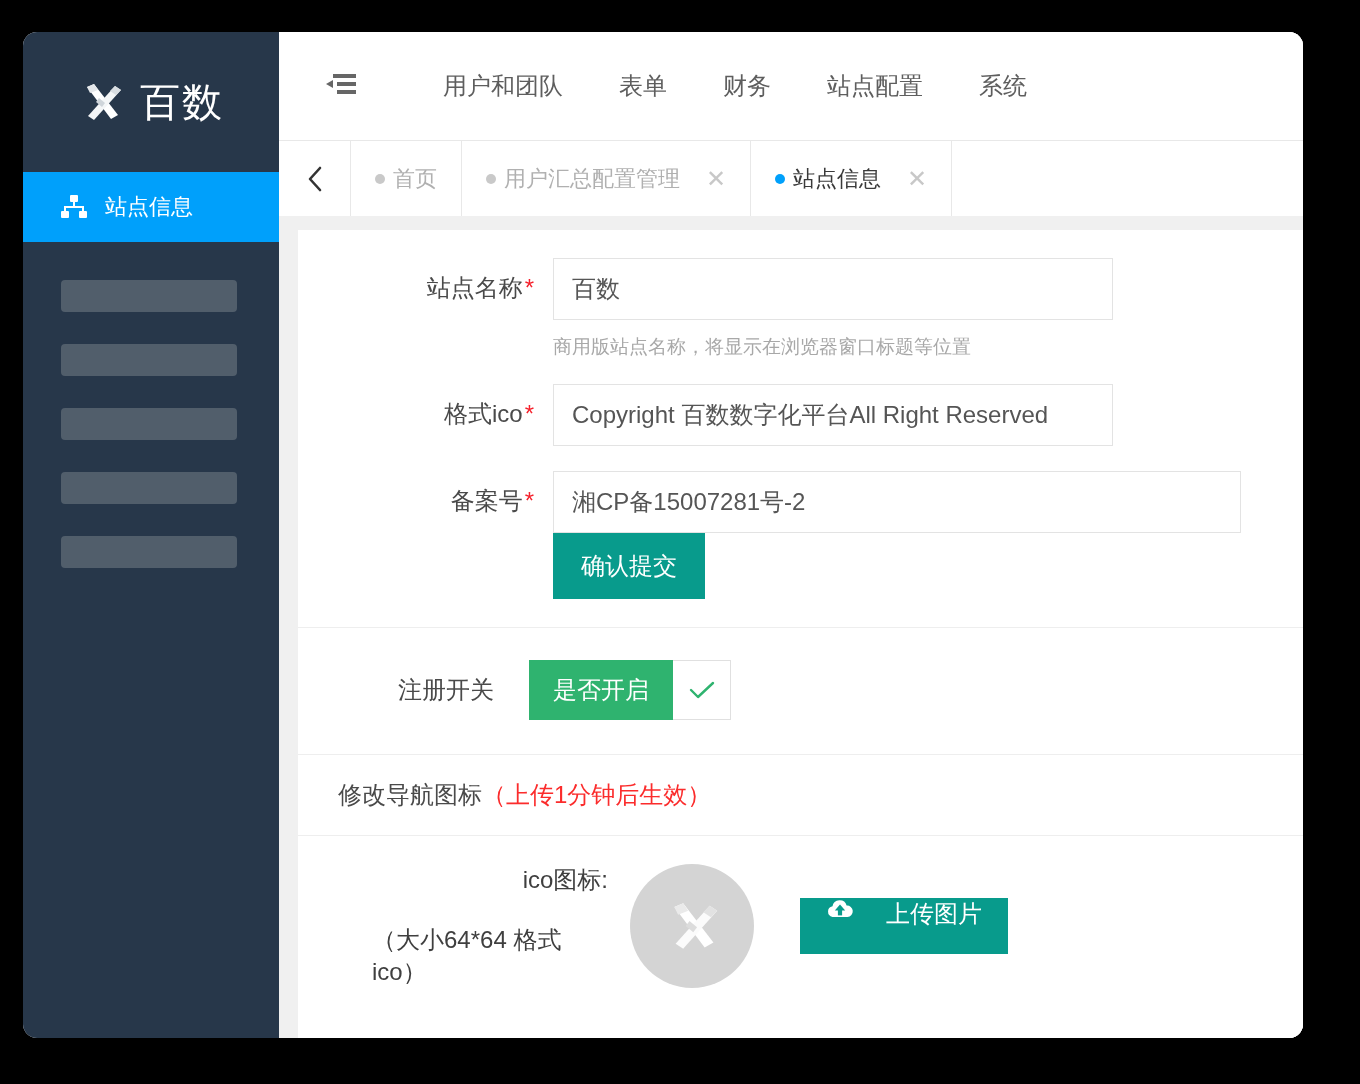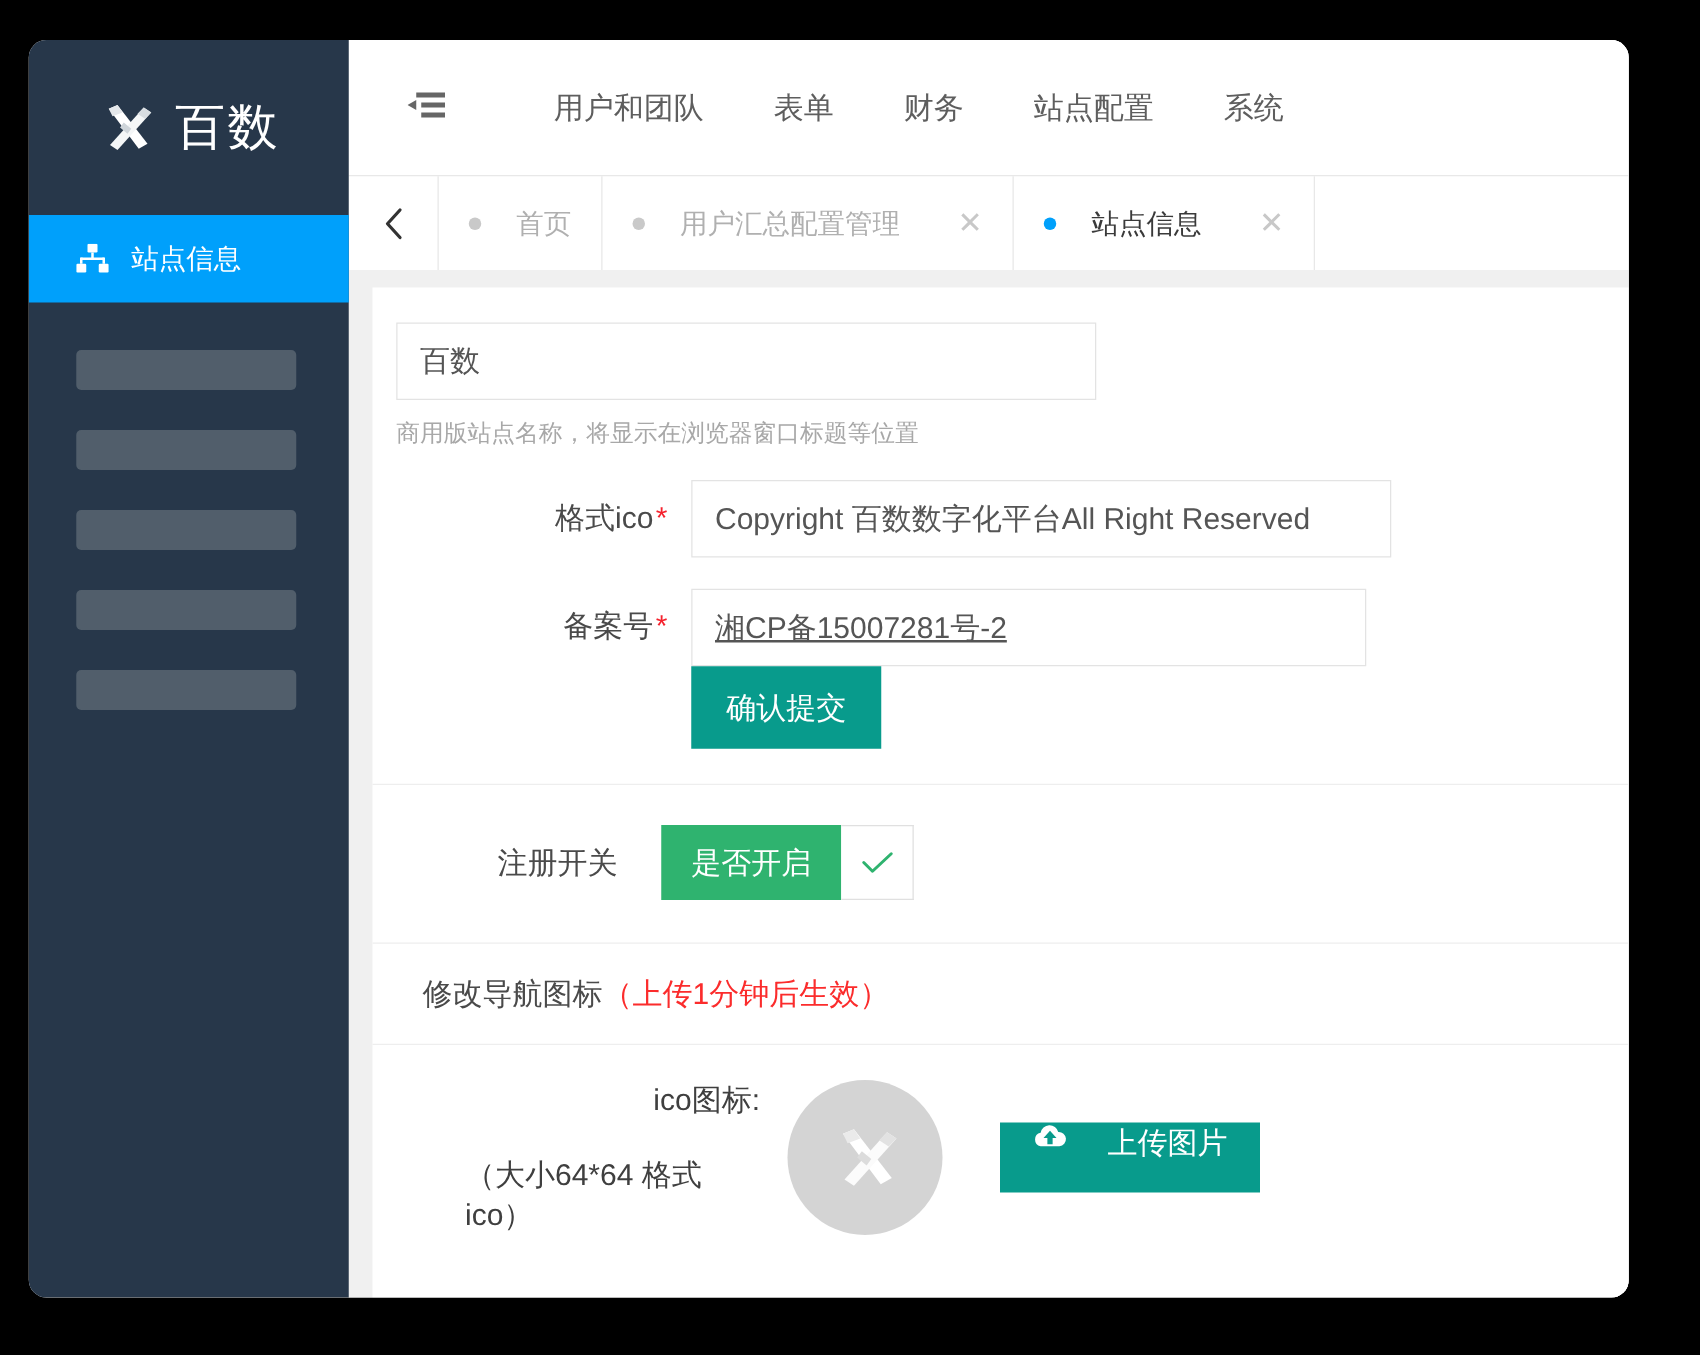--- a/index.html
+++ b/index.html
@@ -104,21 +104,21 @@
   }
   #tab-back {
     width: 72px;
     display: flex; align-items: center; justify-content: center;
     border-right: 1px solid #e8e8e8;
     cursor: pointer;
   }
   .tab {
     display: flex;
     align-items: center;
-    gap: 28px;
+    gap: 8px;
     padding: 0 24px;
     border-right: 1px solid #e8e8e8;
     cursor: pointer;
     white-space: nowrap;
   }
   .tab .dot {
     width: 10px; height: 10px; border-radius: 50%;
     background: #c9c9c9;
     flex: 0 0 10px;
   }
@@ -332,41 +332,44 @@
         <span class="tab-close">✕</span>
       </div>
     </div>
 
     <div id="content-area">
       <div id="form-card">
 
         <div class="form-section">
 
           <div class="form-row" style="padding-top:28px;">
+            <div class="form-label">
+              <span>站点名称</span><span class="req">*</span>
+            </div>
             <div class="field-col">
               <input class="text-input" style="width: 560px;" type="text" value="百数" placeholder="请输入站点名称">
               <div class="help-text">商用版站点名称，将显示在浏览器窗口标题等位置</div>
             </div>
           </div>
 
           <div class="form-row" style="padding-top:24px;">
             <div class="form-label">
               <span>格式ico</span><span class="req">*</span>
             </div>
             <div class="field-col">
               <input class="text-input" style="width: 560px;" type="text" value="Copyright 百数数字化平台All Right Reserved" placeholder="请输入版权信息">
             </div>
           </div>
 
           <div class="form-row" style="padding-top:25px;">
             <div class="form-label">
               <span>备案号</span><span class="req">*</span>
             </div>
             <div class="field-col">
-              <input class="text-input" style="width: 540px; text-decoration: underline;" type="text" value="湘CP备15007281号-2" placeholder="请输入备案号">
+              <input class="text-input" style="width: 688px;" type="text" value="湘CP备15007281号-2" placeholder="请输入备案号">
               <button class="btn-teal" style="">确认提交</button>
             </div>
           </div>
 
           <div style="height:28px;"></div>
         </div>
 
         <div class="divider"></div>
 
         <div class="form-section">

